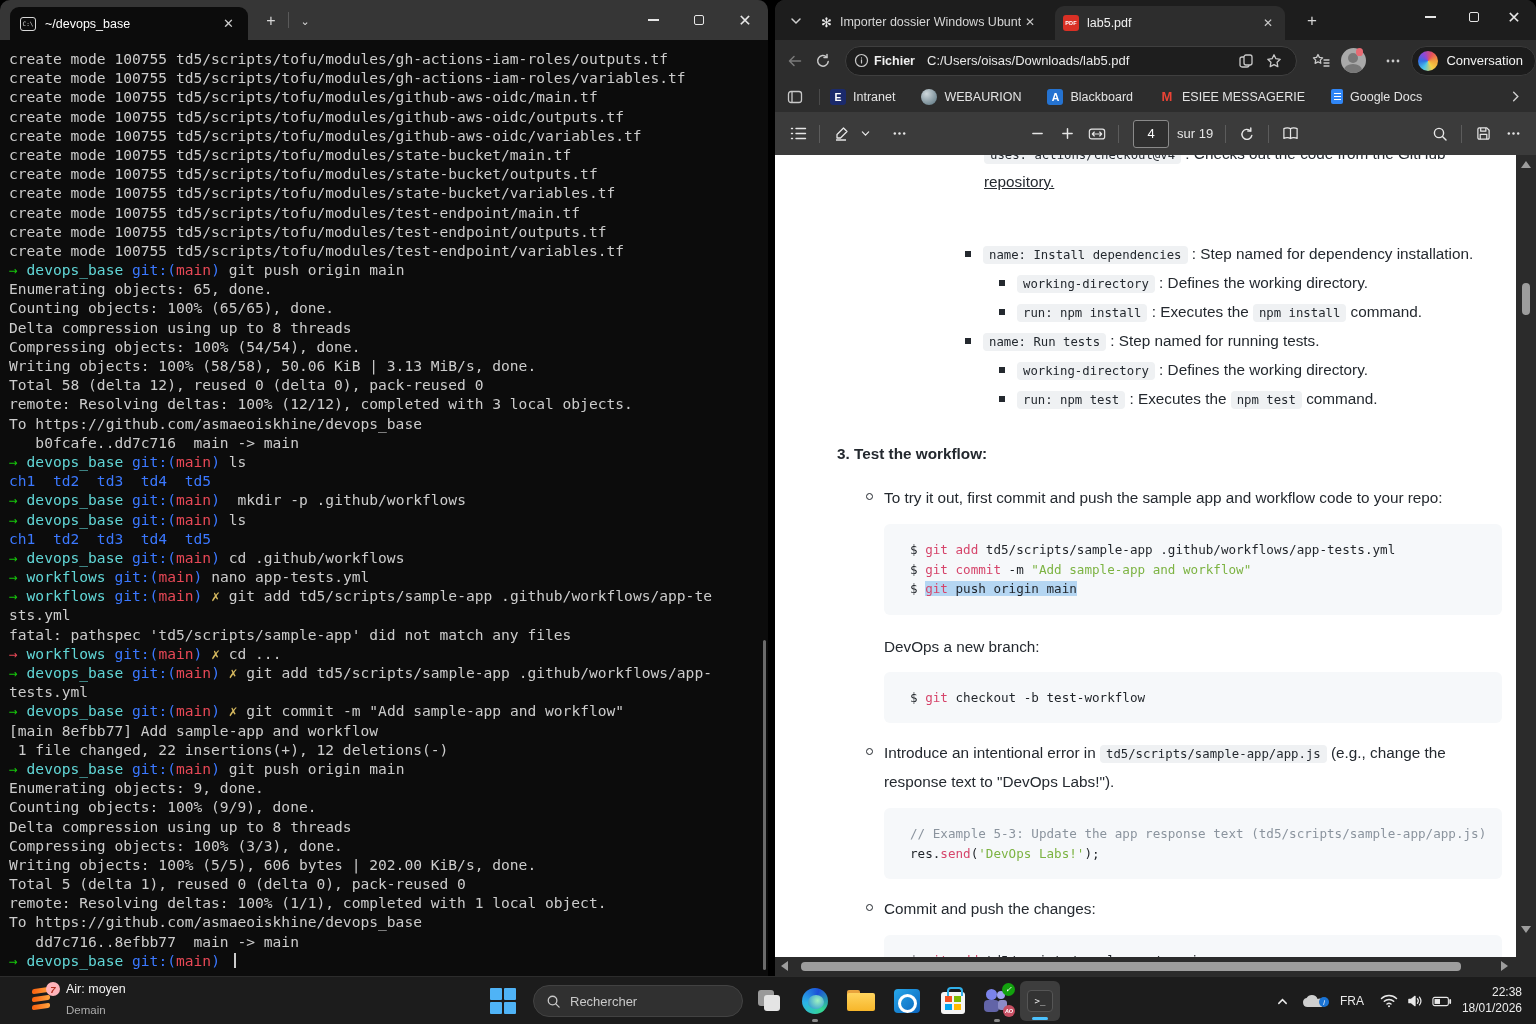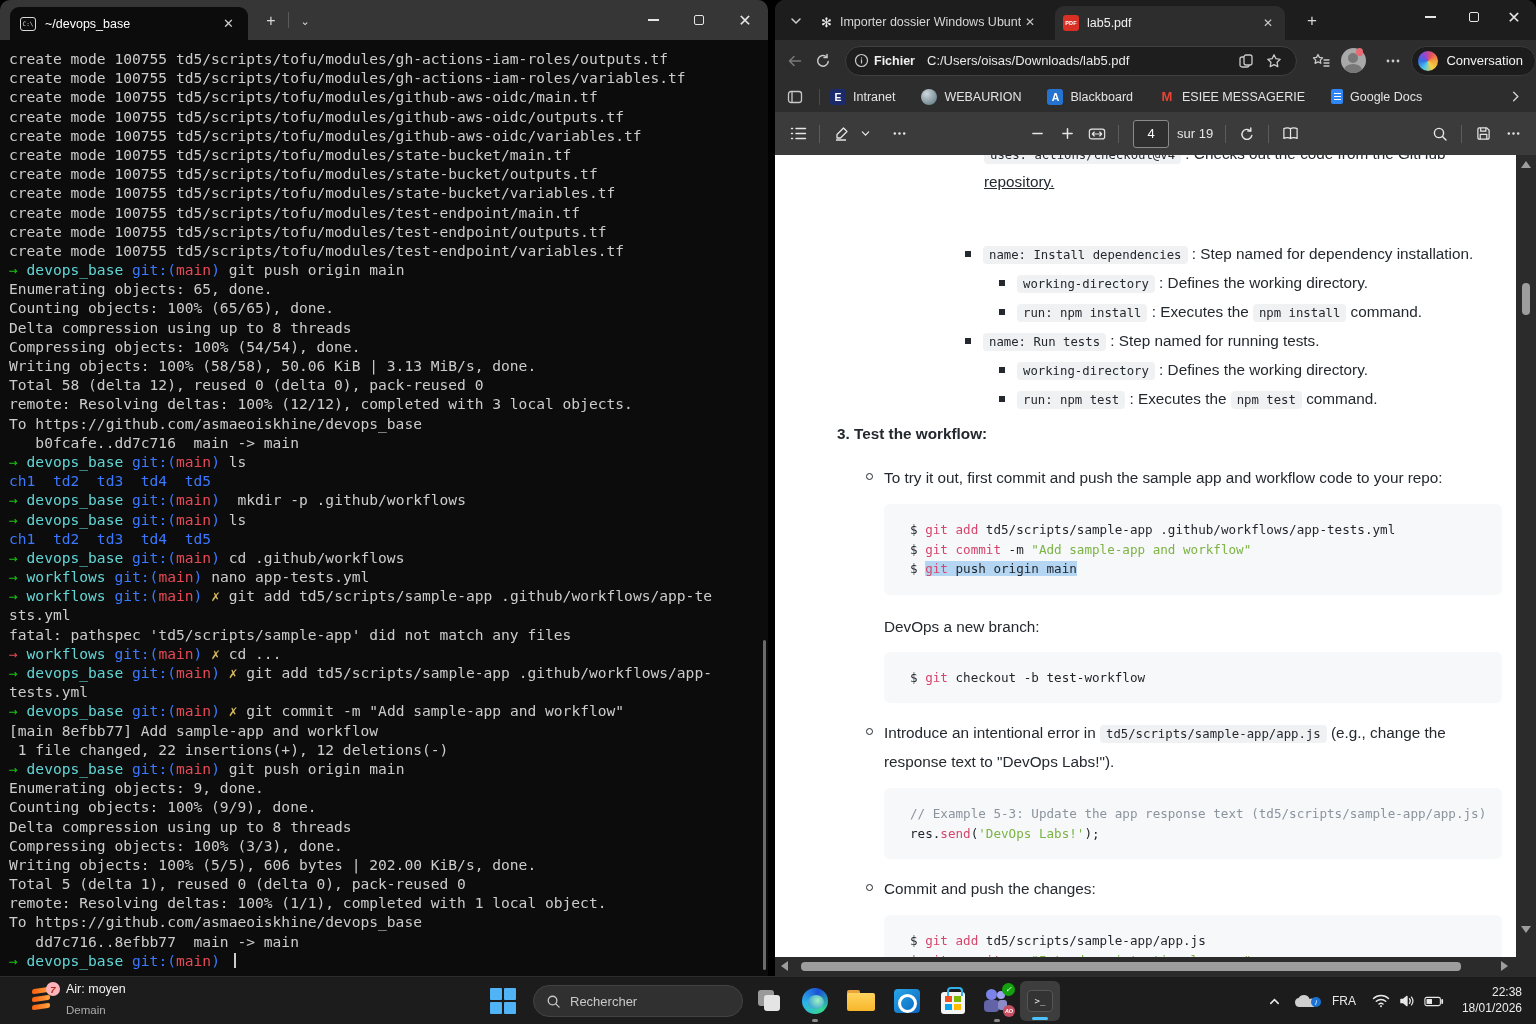--- a/index.html
+++ b/index.html
@@ -76,21 +76,21 @@
   #pdf-content { position:absolute; left:0; top:155px; width:741px; height:802px; background:#ffffff; overflow:hidden; }
   #pdf-doc { position:absolute; left:0; top:0; width:100%; padding-left:62px; padding-right:14px; color:#24292f; font-size:15.3px; }
   .doc-row { line-height:27px; }
   .clipwrap { overflow:hidden; }
   .clip-top { height:13px; }
   .clip-top .doc-row { margin-top:-15px; }
   .docli { display:flex; line-height:28px; }
   .b-square { width:6px; height:6px; background:#24292f; margin:11px 12px 0 0; flex:none; }
   .b-circle { width:7px; height:7px; border:1.4px solid #24292f; border-radius:50%; margin:9px 11px 0 0; flex:none; }
   .code-pill { font-family:"DejaVu Sans Mono",monospace; font-size:12.3px; background:#eff1f3; border-radius:4px; padding:2px 6px; white-space:nowrap; }
-  .doc-heading { font-weight:bold; margin-top:6px; line-height:28px; }
+  .doc-heading { font-weight:bold; margin-top:26px; line-height:28px; }
   .codeblock { margin-top:12px; margin-left:47px; width:618px; background:#f6f8fa; border-radius:6px; padding:16px 0 16px 26px; font-family:"DejaVu Sans Mono",monospace; font-size:12.6px; line-height:19.5px; white-space:pre; }
   .docli.mt { margin-top:16px; }
   .doc-plain { margin-top:18px; line-height:27px; }
 
   
   #v-scroll { position:absolute; left:741px; top:155px; width:20px; height:802px; background:#2b2b2b; }
   #v-thumb { position:absolute; left:6px; top:128px; width:8px; height:32px; background:#9d9d9d; border-radius:4px; }
   .arr-up { position:absolute; left:5px; top:6px; width:0; height:0; border-left:5px solid transparent; border-right:5px solid transparent; border-bottom:7px solid #9d9d9d; }
   .arr-down { position:absolute; left:5px; bottom:24px; width:0; height:0; border-left:5px solid transparent; border-right:5px solid transparent; border-top:7px solid #9d9d9d; }
   #h-scroll { position:absolute; left:0; top:957px; width:761px; height:19px; background:#2b2b2b; }
@@ -137,21 +137,21 @@
   .teams { position:relative; width:30px; height:28px; }
   .t-head { position:absolute; left:4px; top:2px; width:11px; height:11px; border-radius:50%; background:#7b83eb; }
   .t-head2 { position:absolute; left:15px; top:4px; width:8px; height:8px; border-radius:50%; background:#9ea2f0; }
   .t-body { position:absolute; left:2px; top:13px; width:15px; height:12px; border-radius:4px; background:#6264a7; }
   .t-body2 { position:absolute; left:16px; top:13px; width:9px; height:10px; border-radius:3px; background:#8b8cc7; }
   .t-check { position:absolute; right:-3px; top:-4px; width:13px; height:13px; border-radius:50%; background:#13a10e; color:#fff; font-size:8px; display:flex; align-items:center; justify-content:center; }
   .t-ao { position:absolute; right:-3px; bottom:-2px; width:12px; height:12px; border-radius:50%; background:#c74f63; color:#fff; font-size:5.5px; font-weight:bold; display:flex; align-items:center; justify-content:center; }
   
   .term-logo { width:26px; height:22px; background:#333; border:1px solid #555; border-radius:4px; color:#e8e8e8; font-size:9px; font-family:"DejaVu Sans Mono",monospace; display:flex; align-items:center; justify-content:center; }
   
-  .tray-item { position:absolute; top:0; height:48px; display:flex; align-items:center; justify-content:center; color:#e8e8e8; }
+  .tray-item { position:absolute; top:0; height:48px; display:flex; align-items:center; justify-content:center; color:#e8e8e8;margin-left:8px; }
   #tray-clock { position:absolute; right:14px; top:7px; text-align:right; color:#ececec; font-size:12px; line-height:16px; }
   .cloud-badge { position:absolute; right:-3px; bottom:2px; width:10px; height:10px; border-radius:50%; background:#1a73d4; color:#fff; font-size:7px; display:flex; align-items:center; justify-content:center; font-style:italic; }
   svg { display:block; }
 </style>
 </head>
 <body>
 
 <div id="terminal" class="abs">
   <div id="term-titlebar">
     <div id="term-tab">

